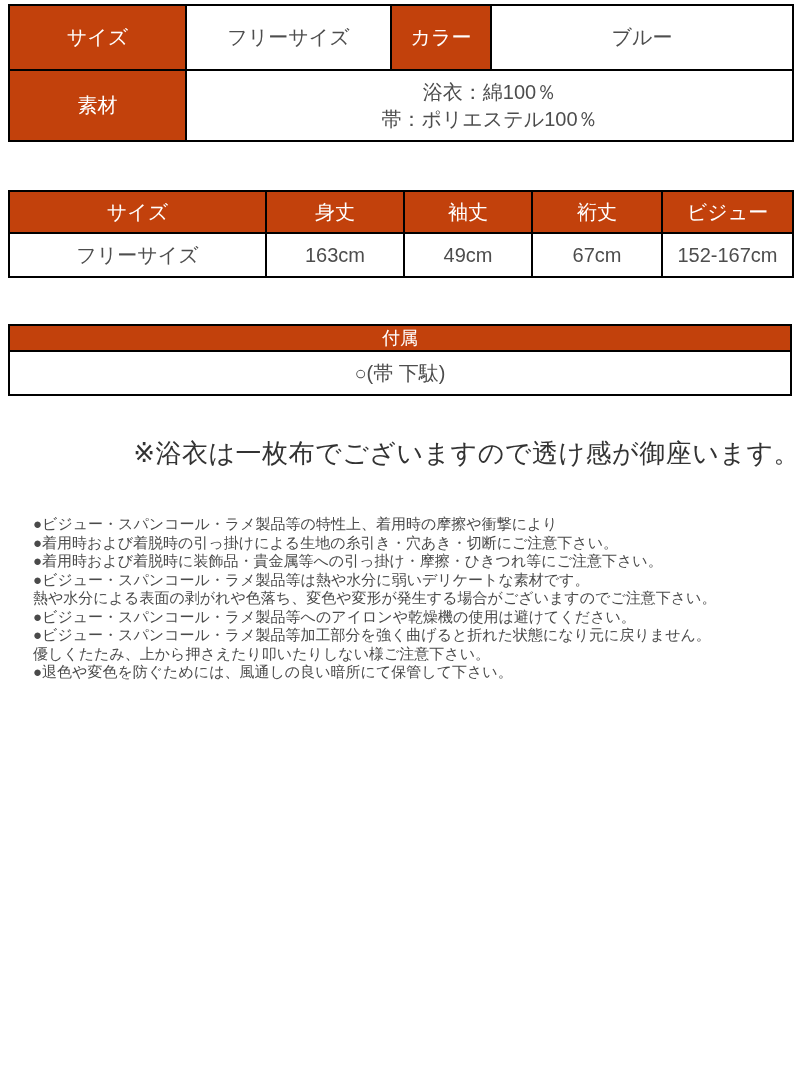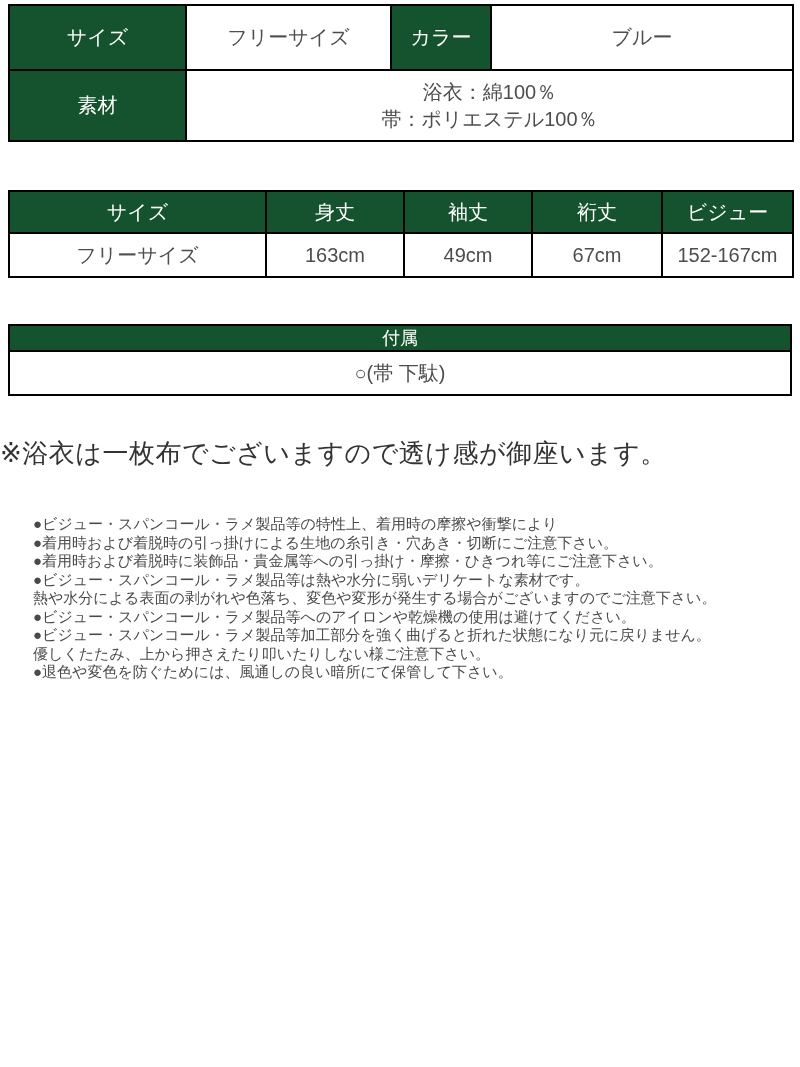--- a/index.html
+++ b/index.html
@@ -21,21 +21,21 @@
   }
   td {
     border: 2px solid #000000;
     text-align: center;
     vertical-align: middle;
     font-size: 20px;
     color: #4d4d4d;
     padding: 0;
   }
   td.hd {
-    background: #14532d;
+    background: #c2410c;
     color: #ffffff;
   }
 
   
   .t1 { margin-top: 4px; }
   .t1 .r1 td { height: 63px; }
   .t1 .r2 td { height: 69px; }
   .t1 .material-value div { line-height: 27px; }
 
   
@@ -43,21 +43,21 @@
   .t2 .hrow td { height: 40px; }
   .t2 .drow td { height: 42px; }
 
   
   .t3 { margin-top: 46px; }
   .t3 .hrow td { height: 23px; font-size: 18px; }
   .t3 .drow td { height: 42px; }
 
   .notice {
     margin-top: 40px;
-    text-align: left;
+    text-align: right;
     font-size: 26px;
     color: #333333;
     letter-spacing: 0.5px;
   }
 
   .care-notes {
     margin-top: 44px;
     padding-left: 33px;
     padding-right: 20px;
     font-size: 15px;

